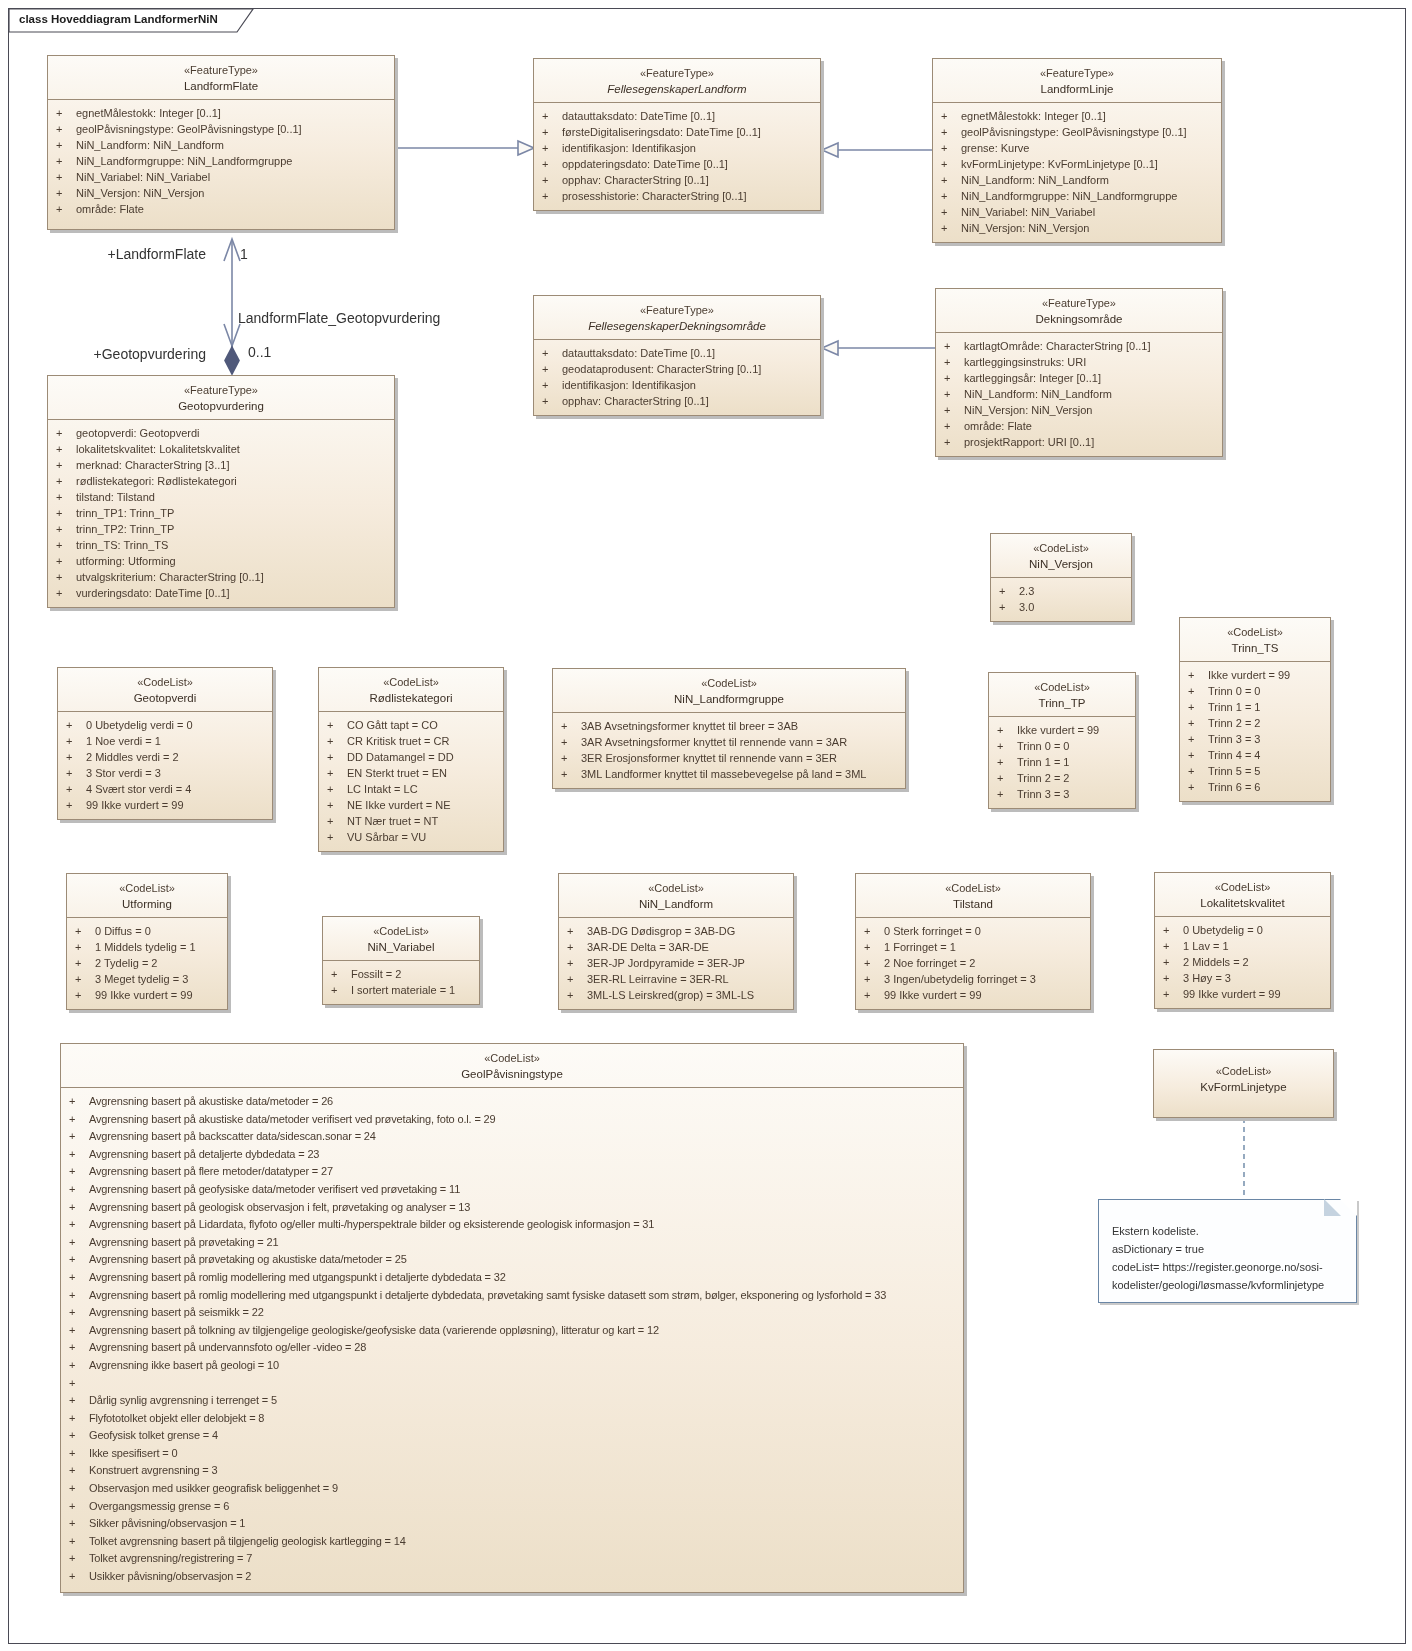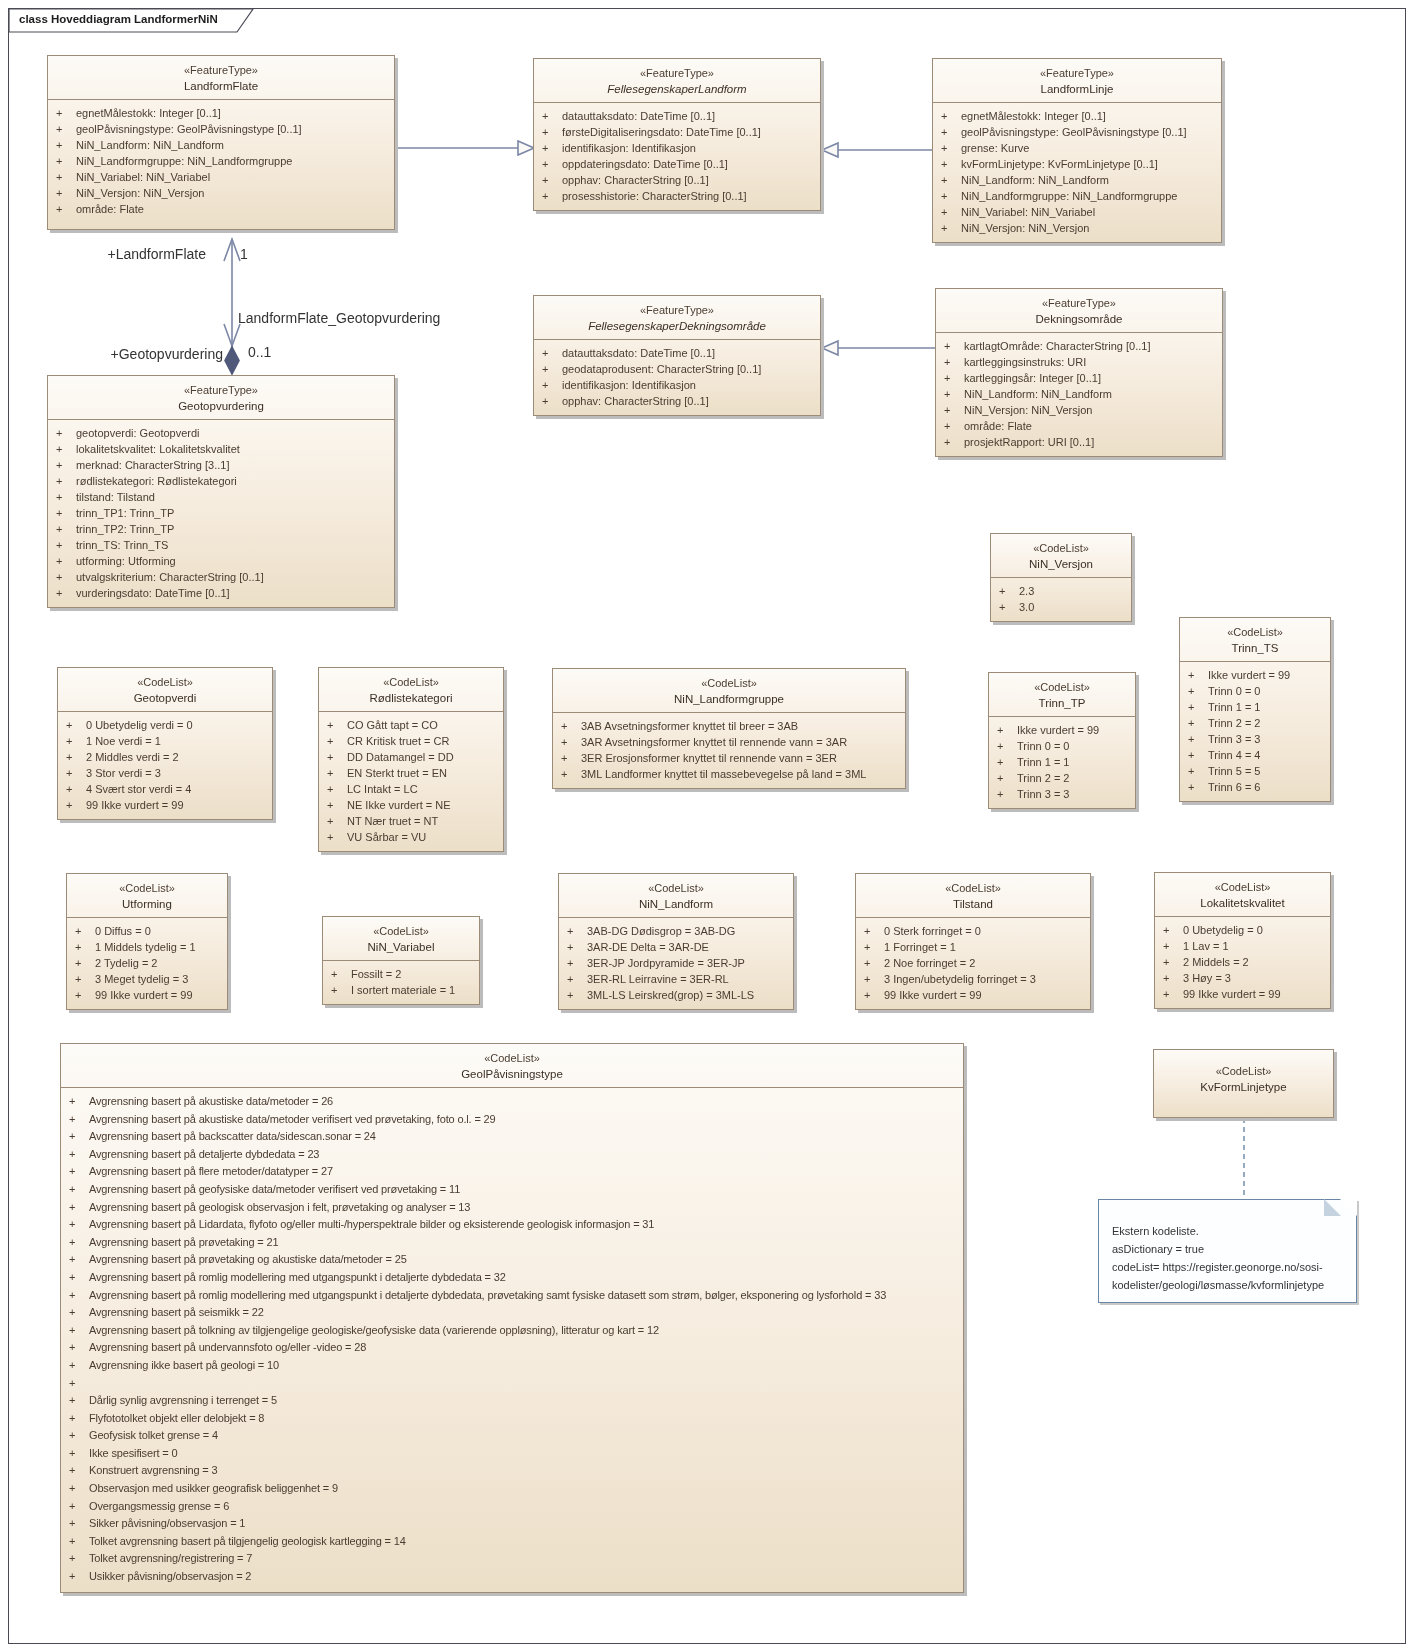--- a/index.html
+++ b/index.html
@@ -41,21 +41,21 @@
   #box-lokalitetskvalitet{left:1154px;top:872px;width:177px;}
   #box-geolpavisningstype{left:60px;top:1043px;width:904px;}
   #box-geolpavisningstype .attr-row{line-height:17.6px;letter-spacing:-0.15px;}
   #box-kvformlinjetype{left:1153px;top:1049px;width:181px;height:69px;}
   #box-kvformlinjetype .classhead{padding-top:14px;}
 
   .conn-label{position:absolute;z-index:3;font-size:14px;color:#333333;white-space:nowrap;}
   .lbl-src-role{left:88px;top:246px;width:118px;text-align:right;}
   .lbl-src-mult{left:240px;top:246px;}
   .lbl-assoc-name{left:238px;top:287px;margin-top:23px;}
-  .lbl-tgt-role{left:105px;top:346px;width:118px;text-align:right;}
+  .lbl-tgt-role{left:88px;top:346px;width:118px;text-align:right;}
   .lbl-tgt-mult{left:248px;top:344px;}
 
   .note{position:absolute;left:1098px;top:1199px;width:259px;min-height:97px;z-index:2;
         box-sizing:border-box;background:#fdfeff;border:1px solid #6a86a5;
         box-shadow:2px 2px 0 0 #c9c9c9;}
   .note::before{content:'';position:absolute;top:-1px;right:-1px;width:0;height:0;
         border-top:17px solid #ffffff;border-left:17px solid transparent;}
   .note::after{content:'';position:absolute;top:-1px;right:15px;width:0;height:0;
         border-bottom:17px solid #c5d3e0;border-right:17px solid transparent;}
   .note-body{padding:22px 10px 8px 13px;font-size:11px;line-height:18px;color:#333333;

